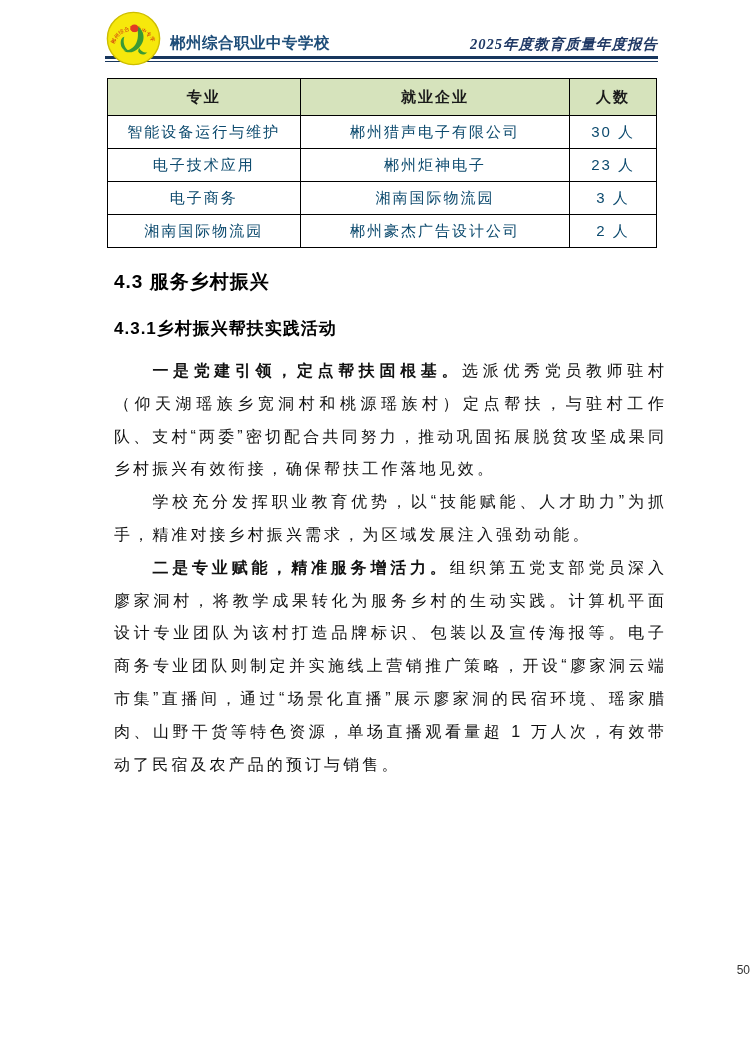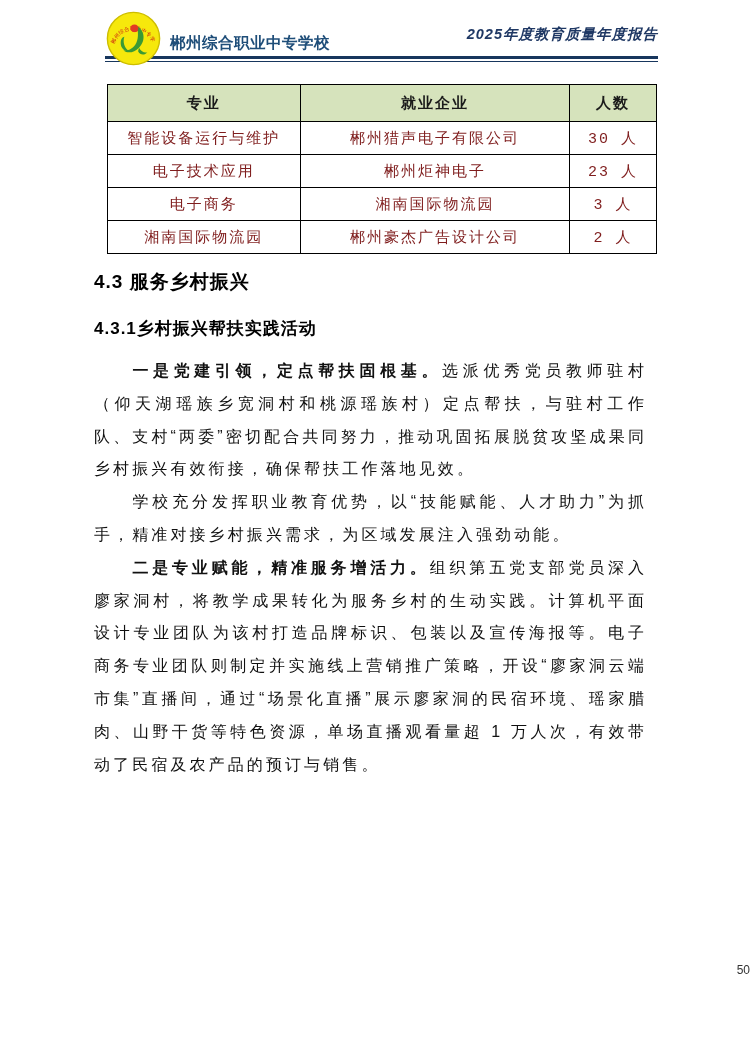--- a/index.html
+++ b/index.html
@@ -28,71 +28,70 @@
     left: 170px;
     top: 33px;
     font-size: 15.5px;
     font-weight: bold;
     color: #1f4e79;
     letter-spacing: 0.5px;
   }
   .report-title {
     position: absolute;
     right: 92px;
-    top: 25px;
+    top: 35px;
     font-size: 14.5px;
     color: #1f3864;
-    font-family: Liberation Sans, sans-serif;
+    font-family: Liberation Serif, serif;
     font-style: italic;
     font-weight: bold;
     letter-spacing: 1px;
   }
   .header-rule {
     position: absolute;
     left: 105px;
     width: 553px;
     top: 56px;
     height: 6px;
     border-top: 3px solid #17365d;
     border-bottom: 1px solid #17365d;
   }
 
   
   .emp-table {
     position: absolute;
     left: 107px;
-    top: 84px;
+    top: 78px;
     width: 550px;
     border-collapse: collapse;
     table-layout: fixed;
     font-size: 15px;
-    font-family: Liberation Mono, monospace;
   }
   .emp-table th, .emp-table td {
     border: 1px solid #000000;
     text-align: center;
     vertical-align: middle;
     letter-spacing: 2px;
     overflow: hidden;
     white-space: nowrap;
   }
   .emp-table th {
     background: #d6e3bc;
     font-weight: bold;
     height: 37px;
   }
-  .emp-table td { height: 33px; font-weight: normal; color: #7f1d1d; }
+  .emp-table td { height: 33px; font-weight: normal; color: #0c4a6e; }
   .col-major { width: 35.1%; }
   .col-company { width: 49.1%; }
   .col-count { width: 15.8%; }
 
   
   .content {
     position: absolute;
-    left: 94px;
+    left: 114px;
     top: 269px;
     width: 553px;
   }
   .h2 {
     font-size: 19px;
     font-weight: bold;
     color: #000;
     letter-spacing: 1px;
     margin-bottom: 22px;
   }

